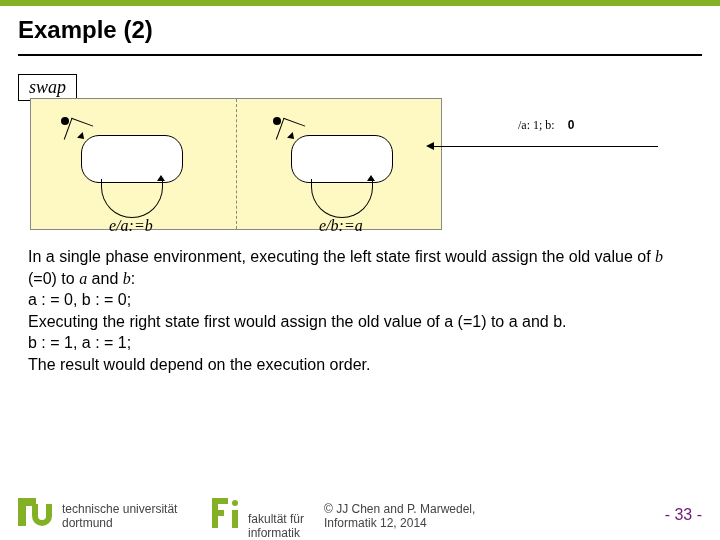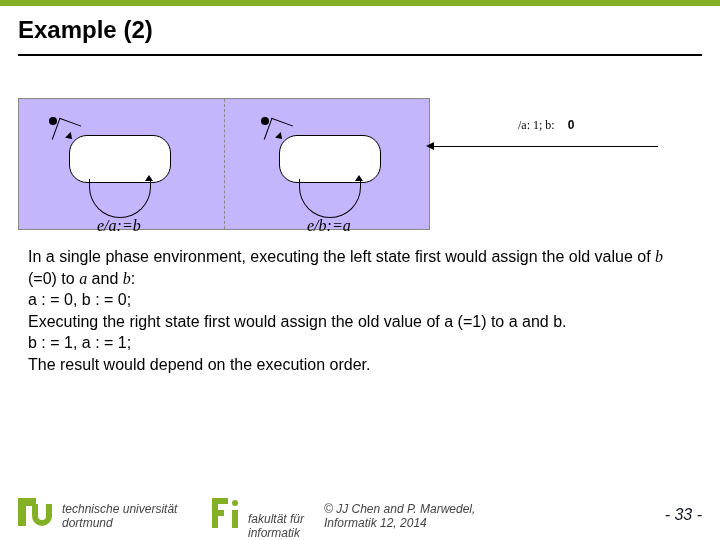--- a/index.html
+++ b/index.html
@@ -39,26 +39,26 @@
     top: 0;
     border: 1px solid #000;
     padding: 2px 10px;
     background: #fff;
     font-style: italic;
     font-family: "Times New Roman", serif;
     font-size: 18px;
   }
   .outer-box {
     position: absolute;
-    left: 0;
+    left: 12px;
     top: 24px;
     width: 410px;
     height: 130px;
     border: 1px solid #888;
-    background: #c4b5fd;
+    background: #fef9c3;
   }
   .divider {
     position: absolute;
     left: 205px;
     top: 0;
     height: 130px;
     width: 0;
     border-left: 1px dashed #888;
   }
   .state {
@@ -160,21 +160,20 @@
   .body-text .serif-i { font-family: "Times New Roman", serif; font-style: italic; }
   .body-text .center { text-align: left; display: block; }
   .footer {
     position: absolute;
     bottom: 0;
     left: 0;
     width: 720px;
     height: 44px;
     font-size: 12px;
     color: #444;
-    font-style: italic;
   }
   .footer .uni {
     position: absolute;
     left: 62px;
     top: 6px;
     line-height: 1.2;
   }
   .footer .fak {
     position: absolute;
     left: 248px;
@@ -185,21 +184,21 @@
     position: absolute;
     left: 324px;
     top: 6px;
     line-height: 1.2;
   }
   .footer .page {
     position: absolute;
     right: 18px;
     top: 10px;
     font-size: 16px;
-    color: #0f172a;
+    color: #701a75;
   }
   .tu-logo {
     position: absolute;
     left: 18px;
     top: 2px;
     width: 38px;
     height: 30px;
   }
   .tu-logo .bar1 { position:absolute; left:0; top:6px; width:8px; height:22px; background:#84b026; }
   .tu-logo .bar2 { position:absolute; left:0; top:0; width:18px; height:8px; background:#84b026; }
@@ -221,20 +220,21 @@
 <body>
 
 <div class="top-bar"></div>
 
 <div class="title-area">
   <div class="title">Example (2)</div>
 </div>
 <hr class="rule">
 
 <div class="figure">
+  <div class="swap-box">swap</div>
   <div class="outer-box">
     <div class="divider"></div>
 
     <div class="startdot dot-left"></div>
     <div class="connector conn-left"></div>
     <div class="arrow-into arrow-into-left"></div>
     <div class="state state-left"></div>
     <div class="selfloop loop-left"></div>
     <div class="loop-arrow-head lah-left"></div>
     <div class="looplabel ll-left">e/a:=b</div>

